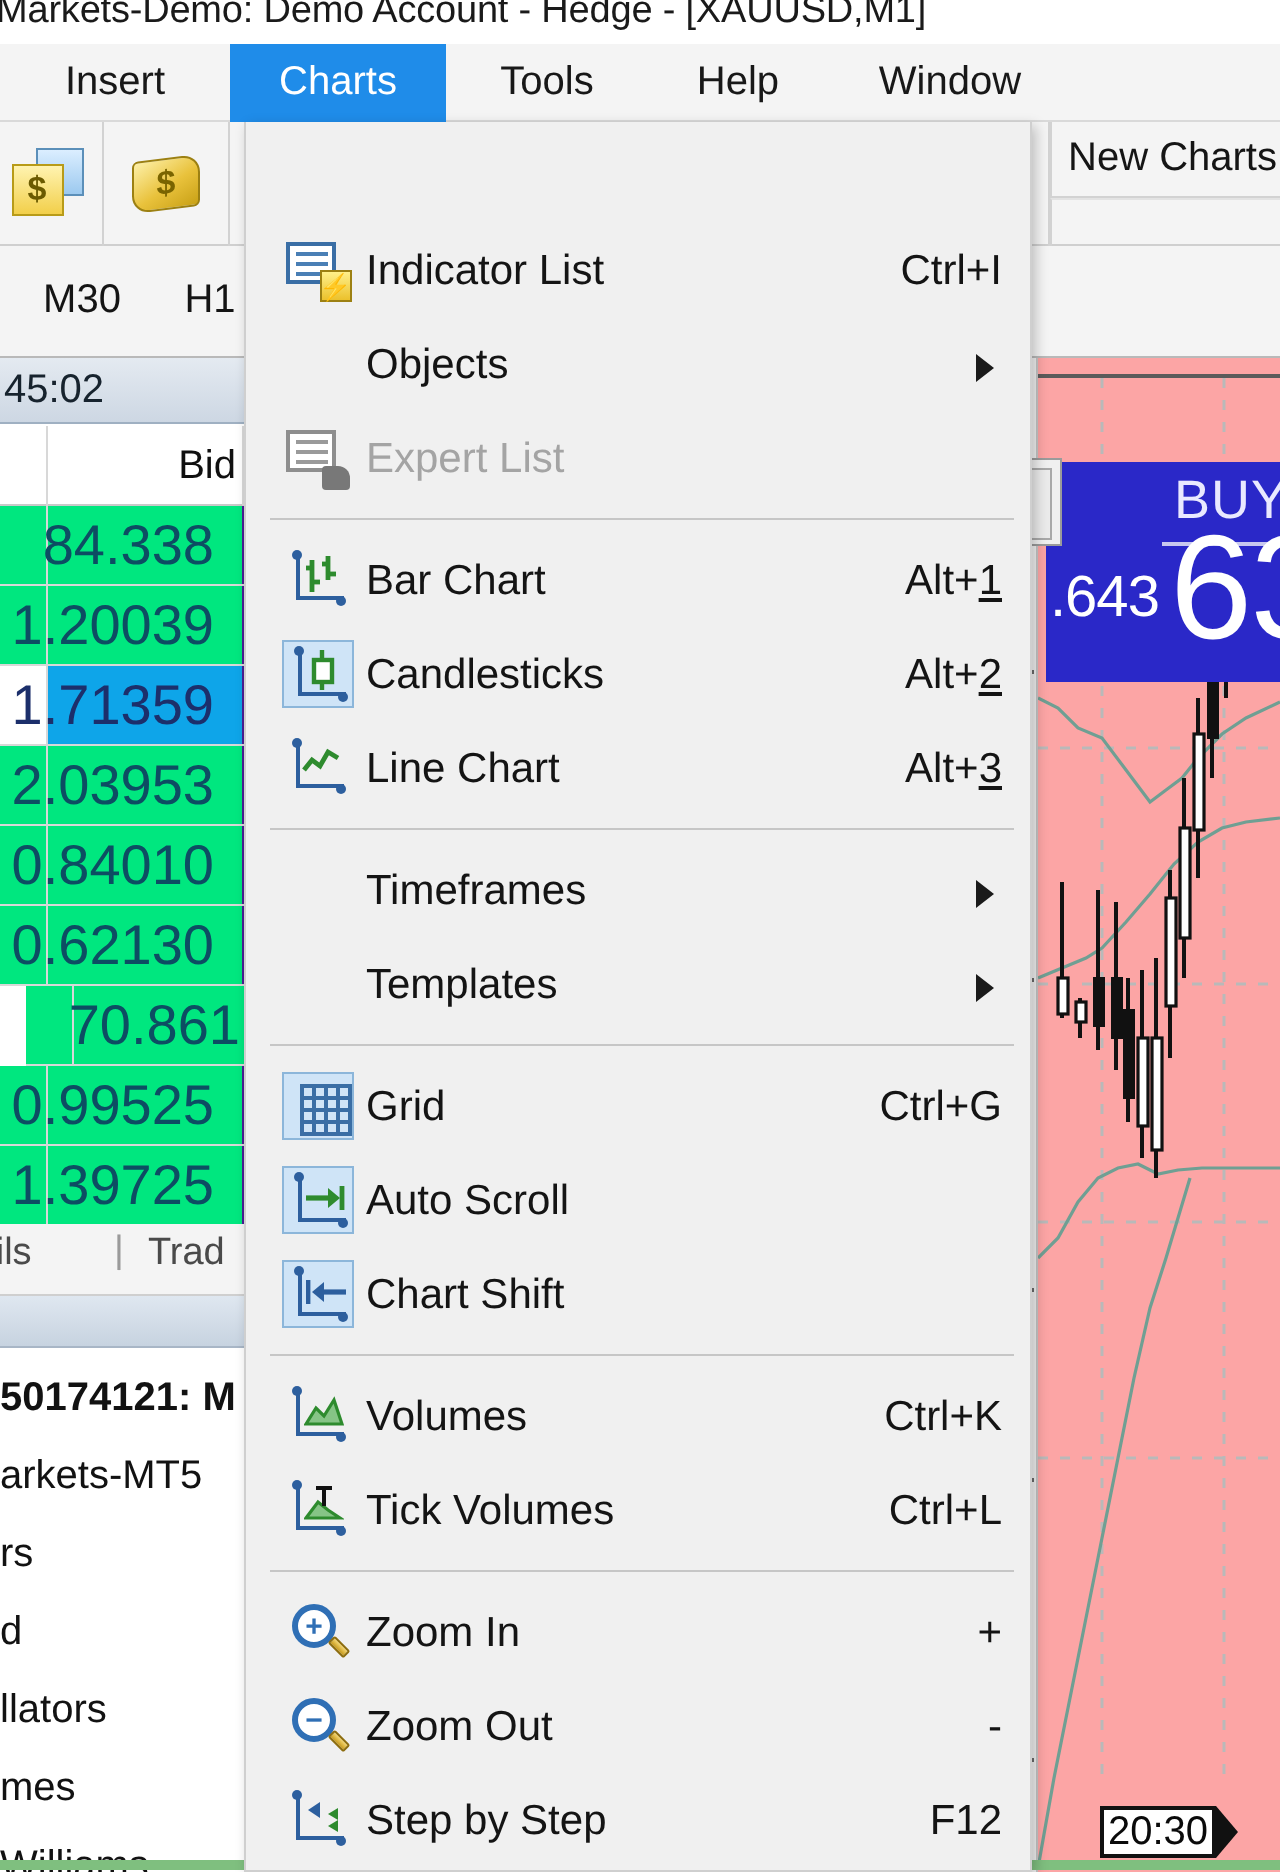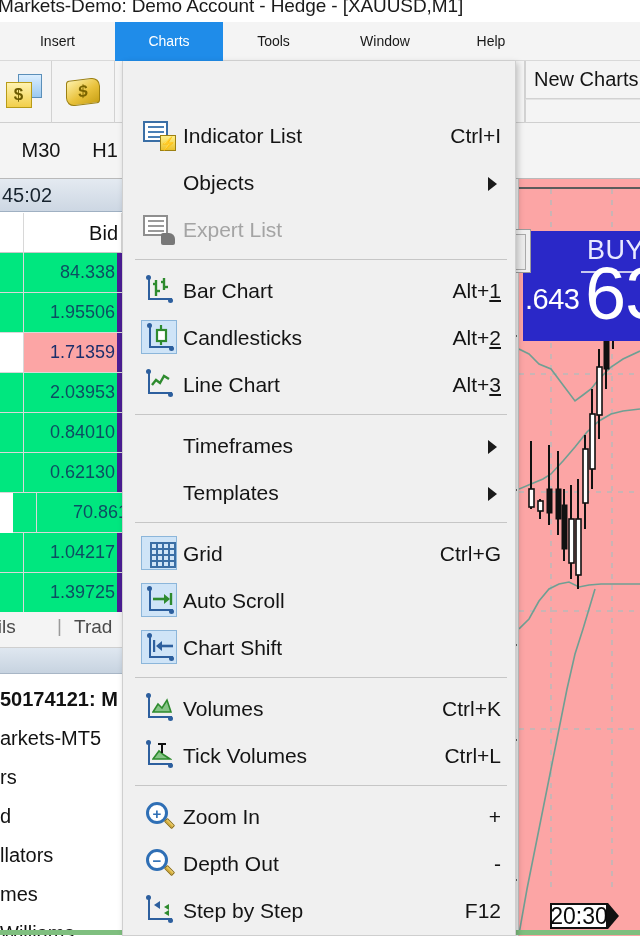--- a/index.html
+++ b/index.html
@@ -23,21 +23,21 @@
   }
 
   
   .menubar {
     position: absolute; left: 0; top: 22px; width: 640px; height: 39px;
     background: #f4f4f4; border-bottom: 1px solid #d9d9d9;
     display: flex; align-items: center;
   }
   .menubar-item {
     height: 39px; display: flex; align-items: center; justify-content: center;
-    font-size: 14px; color: #181818; padding: 0 0px; white-space: nowrap;
+    font-size: 20px; color: #181818; padding: 0 0px; white-space: nowrap;
   }
   .mb-insert { width: 115px; }
   .mb-charts { width: 108px; background: #1f8ce9; color: #ffffff; }
   .mb-tools  { width: 101px; }
   .mb-window { width: 122px; }
   .mb-help   { width: 90px; }
 
   
   .toolband {
     position: absolute; left: 0; top: 61px; width: 640px; height: 62px;
@@ -130,27 +130,27 @@
     position: absolute; left: 0; width: 122px; height: 40px;
     border-bottom: 1px solid #d8d8d8;
   }
   .mw-row .cell-sym {
     position: absolute; left: 0; top: 0; width: 24px; height: 39px;
     border-right: 1px solid #d8d8d8;
   }
   .mw-row .cell-bid {
     position: absolute; left: 24px; top: 0; width: 98px; height: 39px;
     display: flex; align-items: center; justify-content: flex-end;
-    font-size: 18px; padding-right: 2px;
-    border-right: 5px solid #4c1d95; white-space: nowrap;
+    font-size: 28px; padding-right: 14px;
+    border-right: 1px solid #4c1d95; white-space: nowrap;
   }
   .mw-row.up .cell-sym, .mw-row.up .cell-bid { background: #00e77f; }
   .mw-row.up .cell-bid { color: #0d4d63; }
   .mw-row.neutral .cell-sym { background: #ffffff; }
-  .mw-row.neutral .cell-bid { background: #fca5a5; color: #1c2f6b; }
+  .mw-row.neutral .cell-bid { background: #0ea5e9; color: #1c2f6b; }
   .mw-bottomline {
     position: absolute; left: 0; top: 440px; width: 122px; height: 3px;
     background: #3a3a3a;
   }
 
   
   .mw-tabs {
     position: absolute; left: 0; top: 612px; width: 122px; height: 36px;
     background: #f4f4f4; overflow: hidden;
     border-bottom: 1px solid #cfcfcf;
@@ -233,21 +233,21 @@
   }
   .spin-up .caret {
     width: 0; height: 0; border-left: 7px solid transparent;
     border-right: 7px solid transparent; border-bottom: 8px solid #4c4c4c;
   }
   
   .time-badge {
     position: absolute; left: 45px; top: 724px; width: 58px; height: 26px;
     background: #ffffff; border: 2px solid #111111;
     display: flex; align-items: center; justify-content: center;
-    font-size: 23px; color: #0a0a0a;
+    font-size: 20px; color: #0a0a0a;
   }
   .time-badge::after {
     content: ""; position: absolute; right: -13px; top: -2px;
     width: 0; height: 0; border-top: 13px solid transparent;
     border-bottom: 13px solid transparent; border-left: 11px solid #111111;
   }
   .chart-bottom-green {
     position: absolute; left: 0; top: 930px; width: 640px; height: 5px;
     background: #7fbf7f;
   }
@@ -377,21 +377,21 @@
       <div class="col-sym"></div>
       <div class="col-bid">Bid</div>
     </div>
     <div id="mw-rows">
         <div class="mw-row up" style="top: 74px;">
           <div class="cell-sym"></div>
           <div class="cell-bid">84.338</div>
         </div>
         <div class="mw-row up" style="top: 114px;">
           <div class="cell-sym"></div>
-          <div class="cell-bid">1.95506</div>
+          <div class="cell-bid">1.20039</div>
         </div>
         <div class="mw-row neutral" style="top: 154px;">
           <div class="cell-sym"></div>
           <div class="cell-bid">1.71359</div>
         </div>
         <div class="mw-row up" style="top: 194px;">
           <div class="cell-sym"></div>
           <div class="cell-bid">2.03953</div>
         </div>
         <div class="mw-row up" style="top: 234px;">
@@ -401,21 +401,21 @@
         <div class="mw-row up" style="top: 274px;">
           <div class="cell-sym"></div>
           <div class="cell-bid">0.62130</div>
         </div>
         <div class="mw-row up" style="top: 314px; margin-left: 13px;">
           <div class="cell-sym"></div>
           <div class="cell-bid">70.861</div>
         </div>
         <div class="mw-row up" style="top: 354px;">
           <div class="cell-sym"></div>
-          <div class="cell-bid">1.04217</div>
+          <div class="cell-bid">0.99525</div>
         </div>
         <div class="mw-row up" style="top: 394px; text-align: right;">
           <div class="cell-sym"></div>
           <div class="cell-bid">1.39725</div>
         </div>
       </div>
     <div class="mw-bottomline"></div>
   </div>
 
   <div class="mw-tabs">
@@ -528,22 +528,22 @@
 
     <div class="time-badge">20:30</div>
 
   </div>
   <div class="chart-bottom-green"></div>
 
   <div class="menubar">
     <div class="menubar-item mb-insert">Insert</div>
     <div class="menubar-item mb-charts">Charts</div>
     <div class="menubar-item mb-tools">Tools</div>
+    <div class="menubar-item mb-help">Help</div>
     <div class="menubar-item mb-window">Window</div>
-    <div class="menubar-item mb-help">Help</div>
   </div>
 
   <div class="menu" id="charts-menu">
       <div class="menu-item" style="top: 51px;">
         <div class="mi-icon">
           <div class="list-ico">
             <div class="ln" style="top:3px;"></div>
             <div class="ln" style="top:8px;"></div>
             <div class="ln" style="top:13px;"></div>
           </div>
@@ -710,21 +710,21 @@
           <div class="mag-handle"></div>
         </div>
         <div class="mi-label">Zoom In</div>
         <div class="mi-accel">+</div>
       </div>
       <div class="menu-item" style="top: 779px;">
         <div class="mi-icon">
           <div class="mag-ico">−</div>
           <div class="mag-handle"></div>
         </div>
-        <div class="mi-label">Depth Out</div>
+        <div class="mi-label">Zoom Out</div>
         <div class="mi-accel">-</div>
       </div>
       <div class="menu-item" style="top: 826px;">
         <div class="mi-icon">
           <div class="axis-ico">
             <div class="vax"></div>
             <div class="hax"></div>
             <div class="dot1"></div>
             <div class="dot2"></div>
             <svg style="position:absolute;left:7px;top:4px;width:22px;height:18px;">

